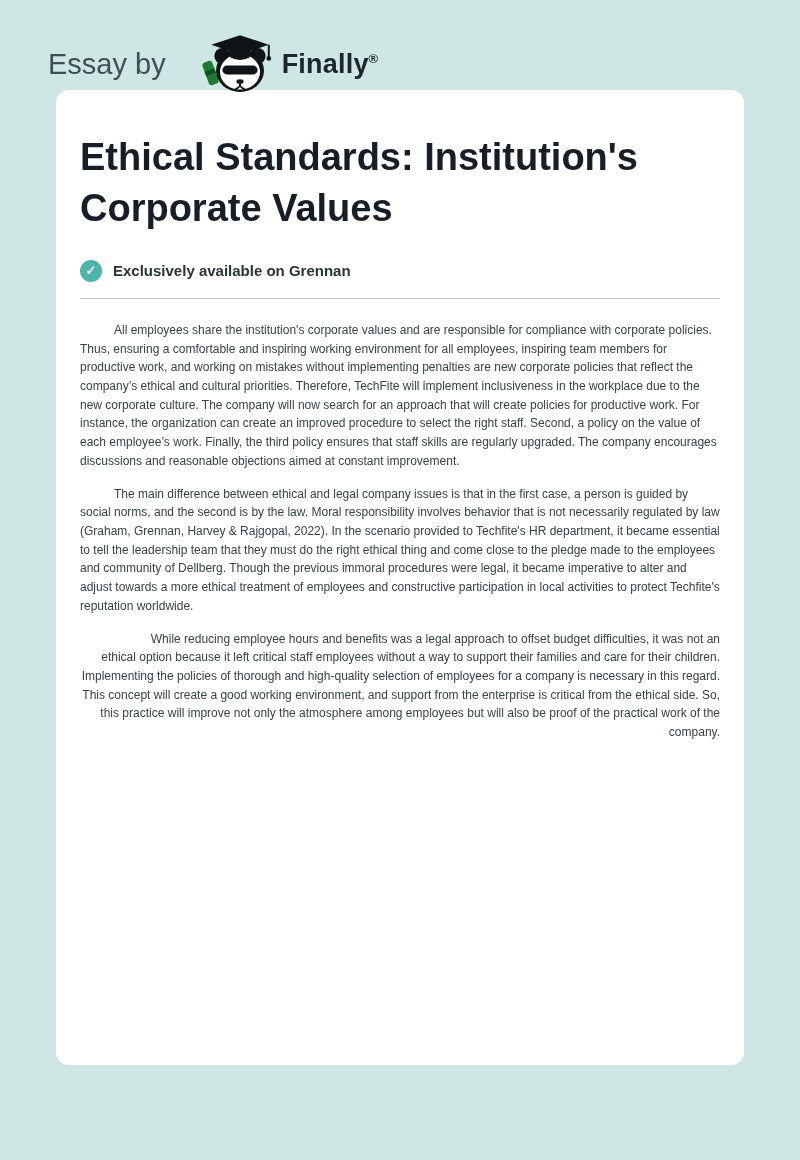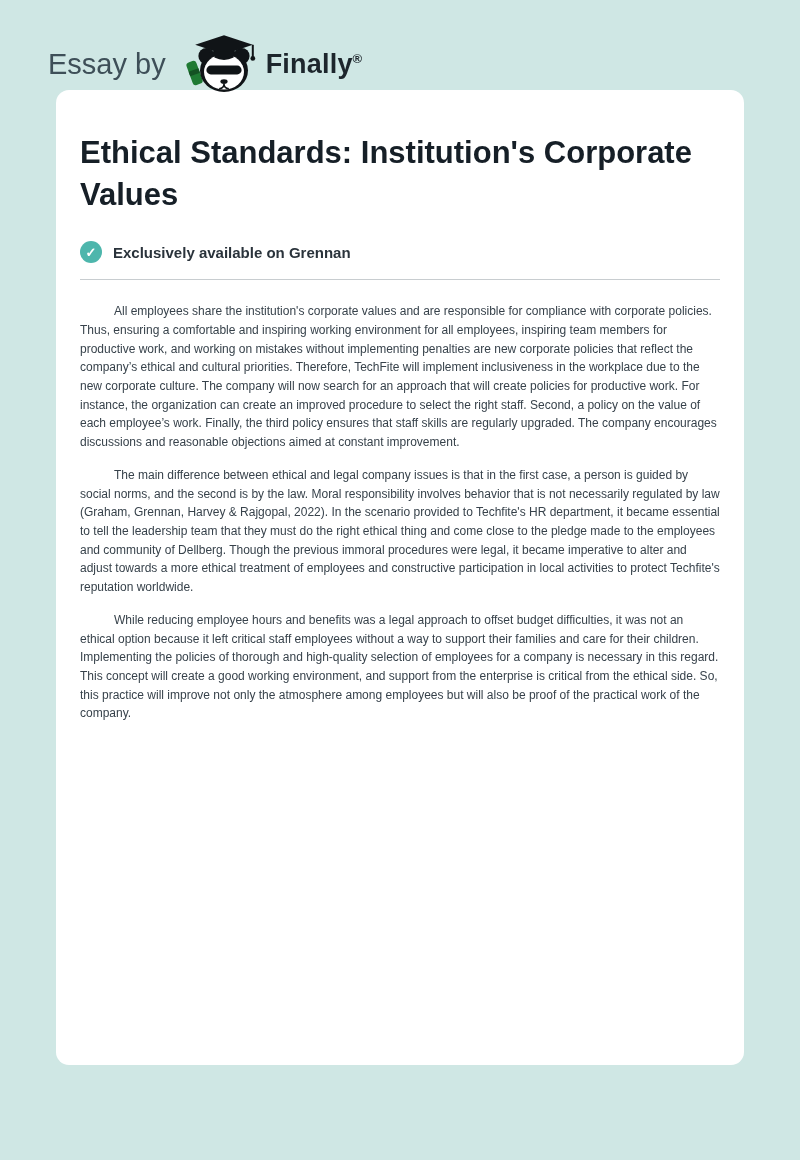--- a/index.html
+++ b/index.html
@@ -9,21 +9,21 @@
   body {
     width: 800px;
     height: 1160px;
     background: #cfe7e4;
     font-family: "Liberation Sans", sans-serif;
     box-sizing: border-box;
   }
   .page-header {
     display: flex;
     align-items: center;
-    gap: 12px;
+    gap: 28px;
     padding: 38px 4px 0 48px;
     height: 90px;
     box-sizing: border-box;
   }
   .essay-by {
     font-size: 29px;
     color: #3e4f58;
     font-weight: 400;
     margin-right: 6px;
   }
@@ -50,21 +50,21 @@
     width: 688px;
     min-height: 975px;
     margin: 0 auto;
     background: #ffffff;
     border-radius: 13px;
     box-sizing: border-box;
     padding: 42px 24px 56px 24px;
   }
   .title {
     margin: 0 0 26px 0;
-    font-size: 31px;
+    font-size: 38px;
     line-height: 1.34;
     font-weight: 700;
     color: #161f27;
   }
   .badge {
     display: flex;
     align-items: center;
     gap: 11px;
     margin-bottom: 16px;
   }
@@ -93,20 +93,21 @@
   }
   .para {
     margin: 0 0 14px 0;
     font-size: 12px;
     line-height: 1.56;
     color: #37424b;
     text-indent: 34px;
   }
   .para:last-child {
     margin-bottom: 4px;
+    text-align: right;
   }
 </style>
 </head>
 <body>
 
 <header class="page-header">
   <span class="essay-by">Essay by</span>
   <span class="logo">
     <span style="display:inline-flex;">
       <svg width="72" height="64" viewBox="0 0 90 80" xmlns="http://www.w3.org/2000/svg" aria-hidden="true">

